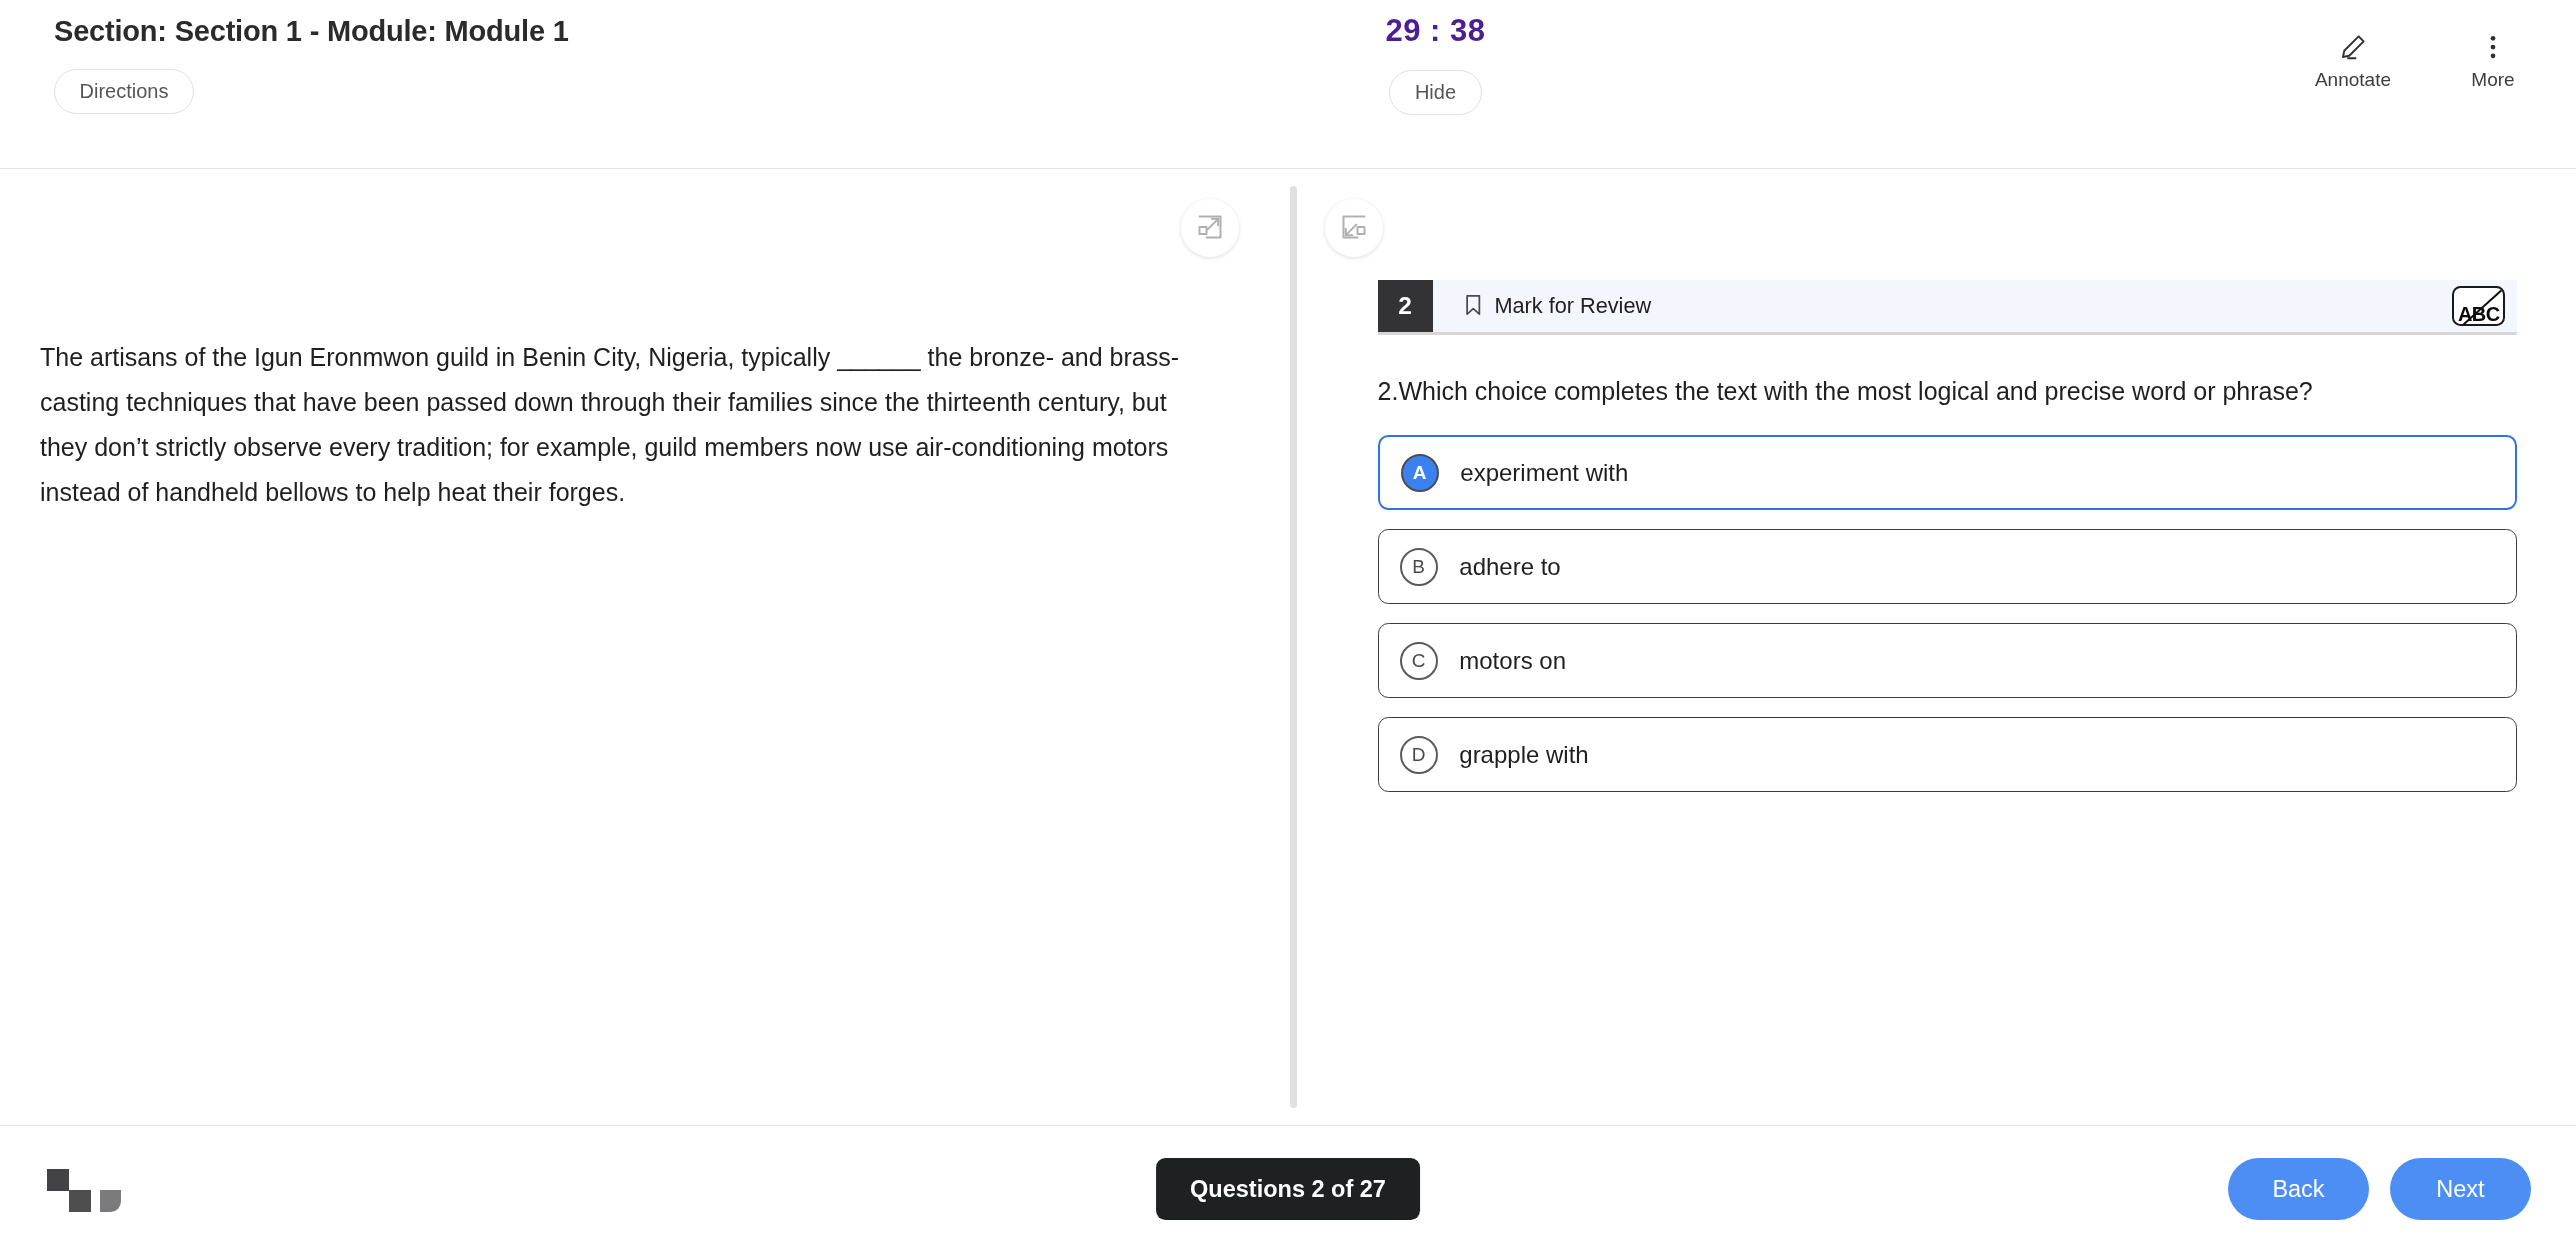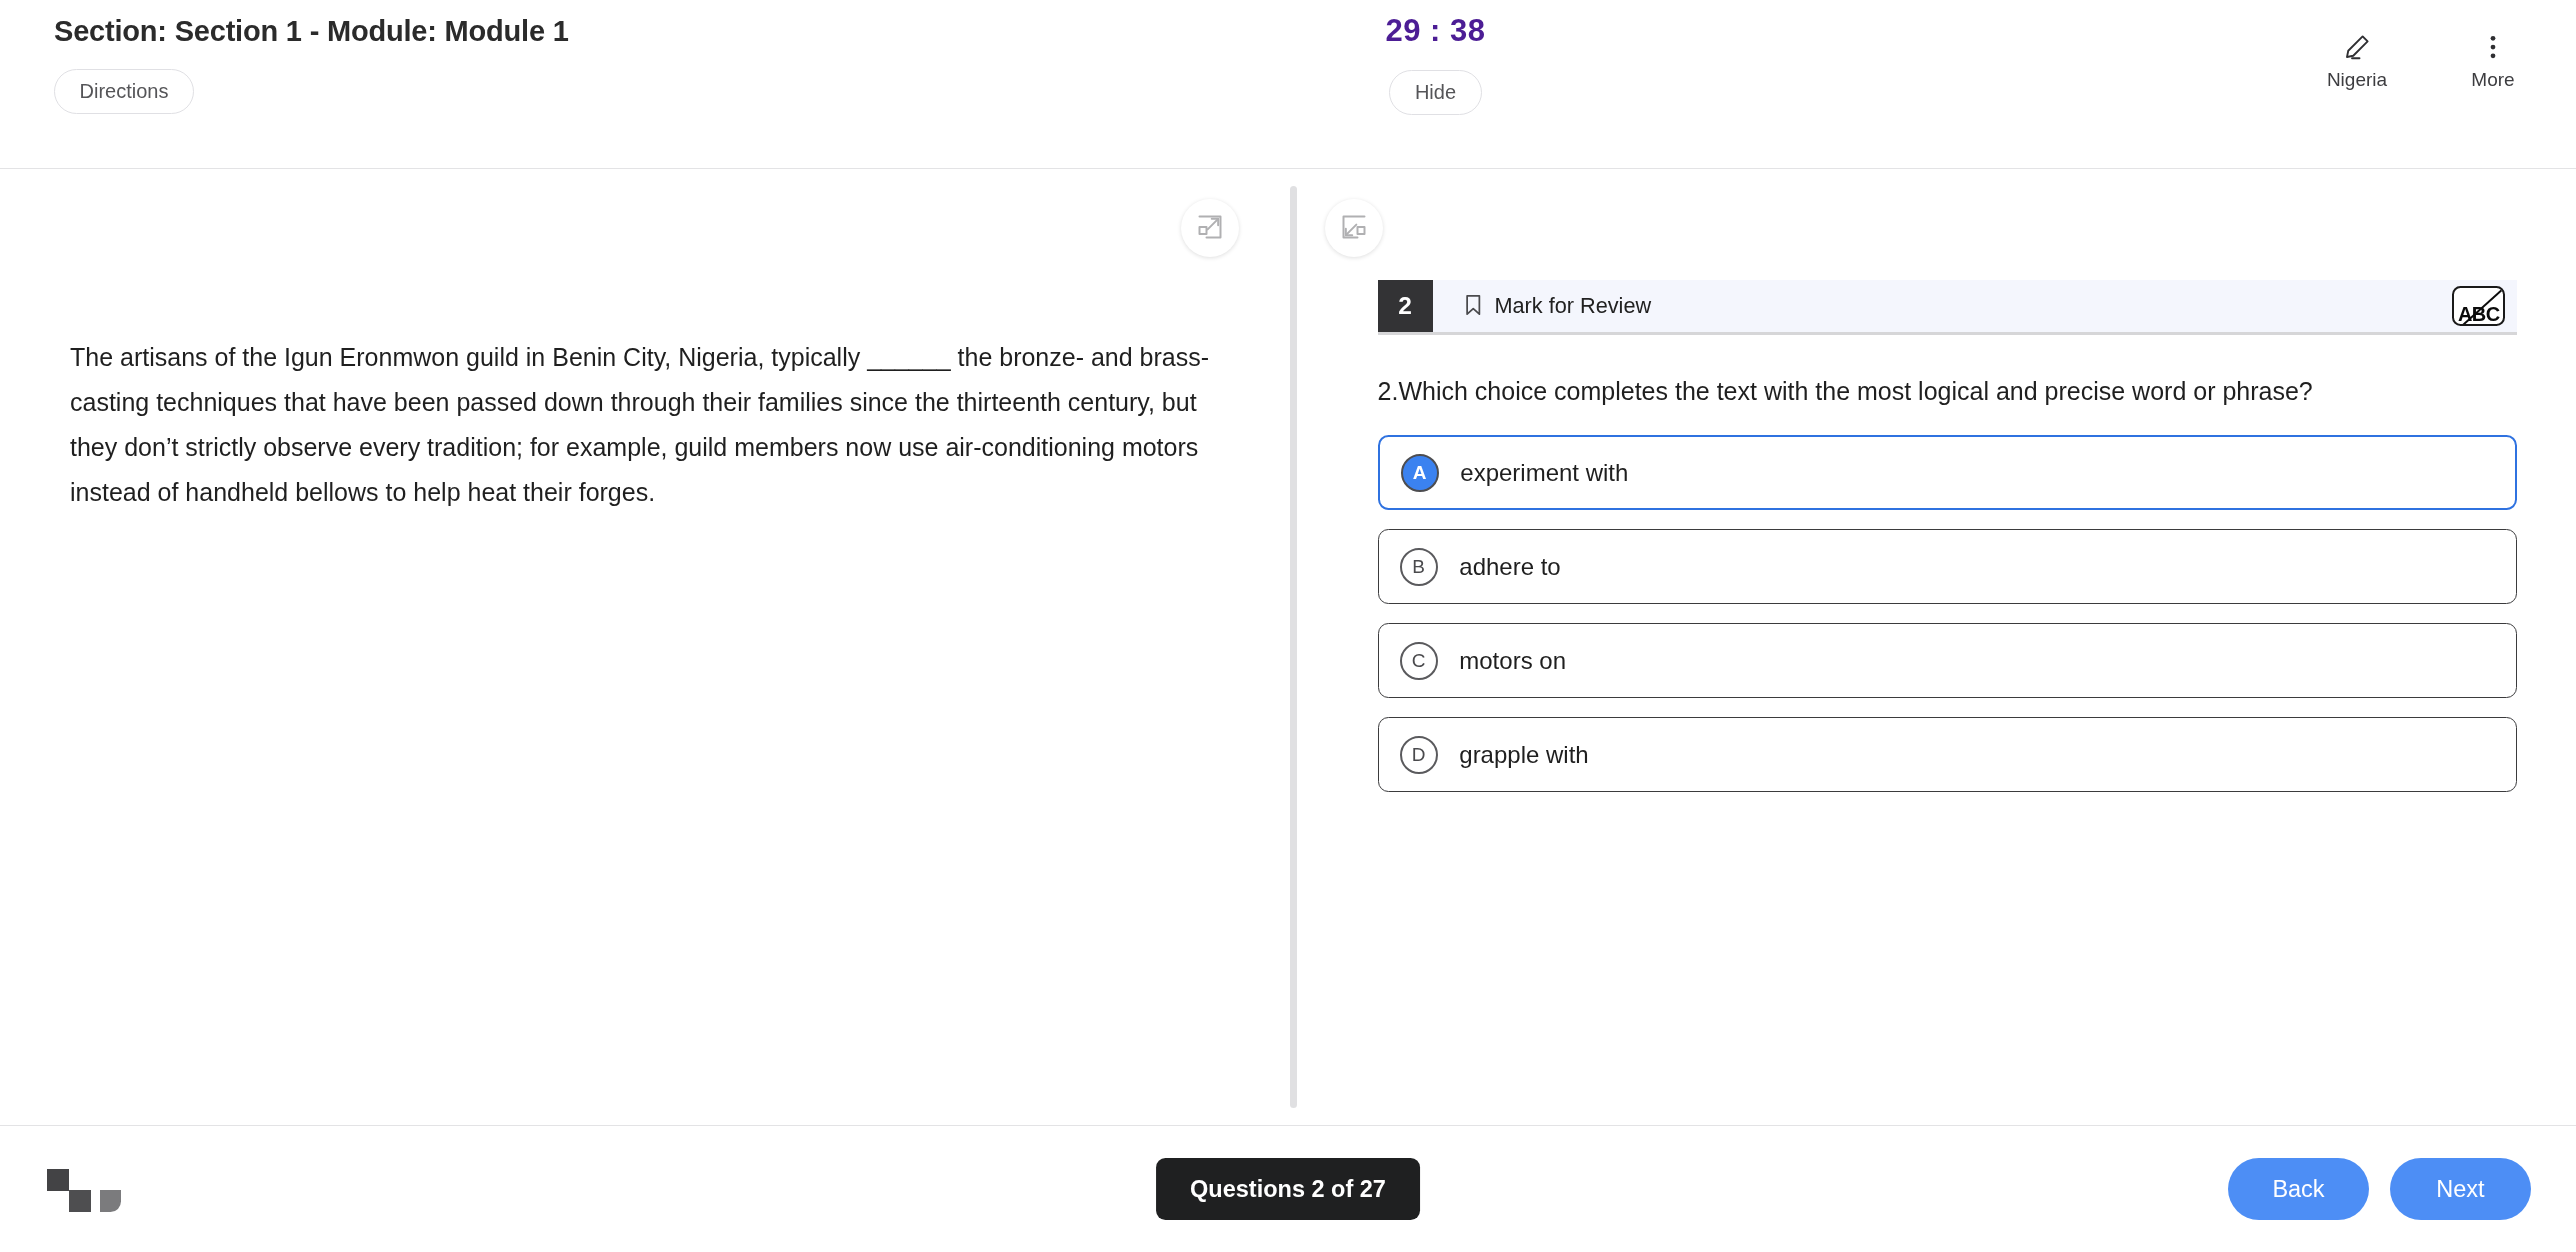--- a/index.html
+++ b/index.html
@@ -127,21 +127,21 @@
     display: flex;
     align-items: center;
     justify-content: center;
     cursor: pointer;
   }
   .fab-left  { top: 30px; right: 51px; }
   .fab-right { top: 30px; left: 28px; }
 
   .passage {
     position: absolute;
-    left: 70px;
+    left: 40px;
     top: 141px;
     width: 1163px;
     font-size: 25px;
     line-height: 45px;
     color: #1f1f1f;
   }
   .blank { letter-spacing: 0px; }
 
   
   .q-wrap {
@@ -334,21 +334,21 @@
     </div>
 
     <div class="hdr-right">
       <div class="tool-btn">
         <span>
           <svg width="30" height="30" viewBox="0 0 24 24" fill="none" stroke="#2f2f32" stroke-width="1.5" stroke-linecap="round" stroke-linejoin="round">
             <path d="M16.5 3.5l4 4L9 19l-5 1 1-5 11.5-11.5z"></path>
             <path d="M8 21h6"></path>
           </svg>
         </span>
-        <span class="tool-label">Nigeria</span>
+        <span class="tool-label">Annotate</span>
       </div>
       <div class="tool-btn">
         <span>
           <svg width="30" height="30" viewBox="0 0 24 24" fill="#2f2f32">
             <circle cx="12" cy="5" r="1.9"></circle>
             <circle cx="12" cy="12" r="1.9"></circle>
             <circle cx="12" cy="19" r="1.9"></circle>
           </svg>
         </span>
         <span class="tool-label">More</span>

